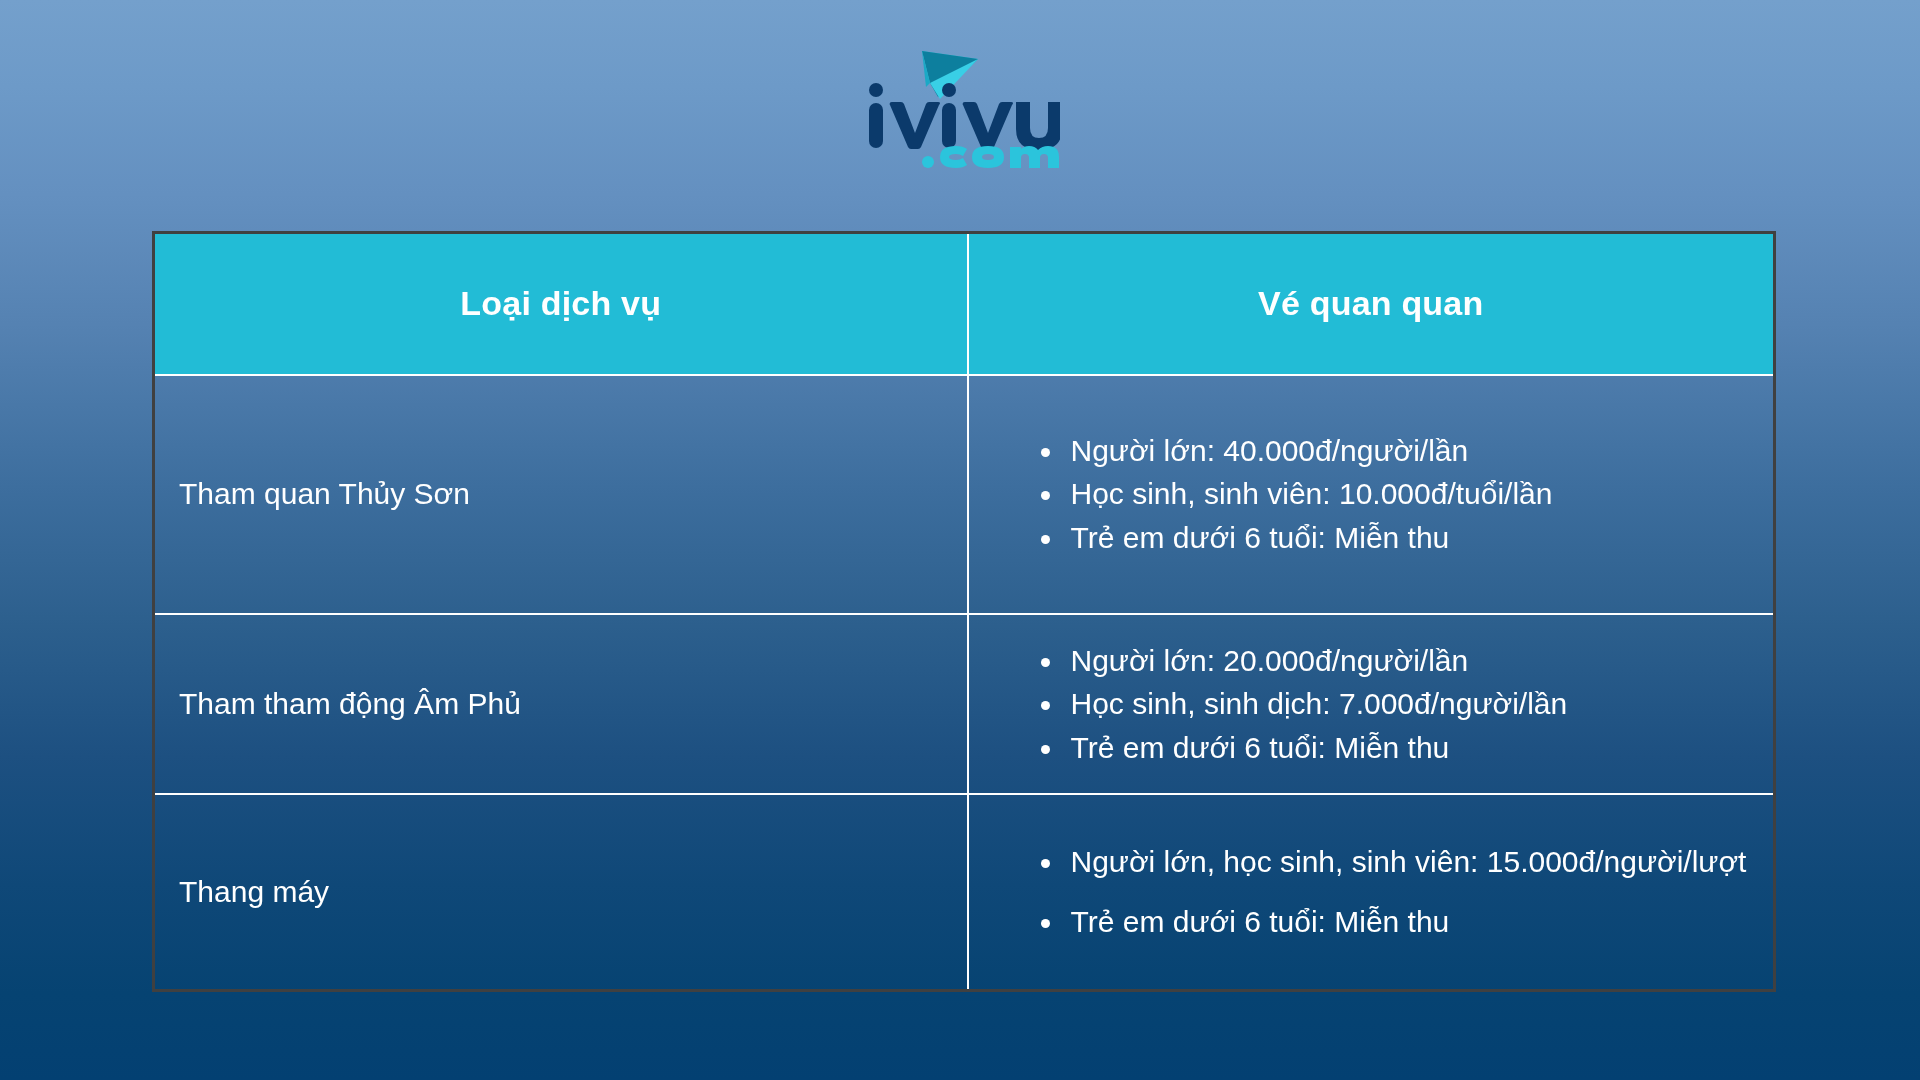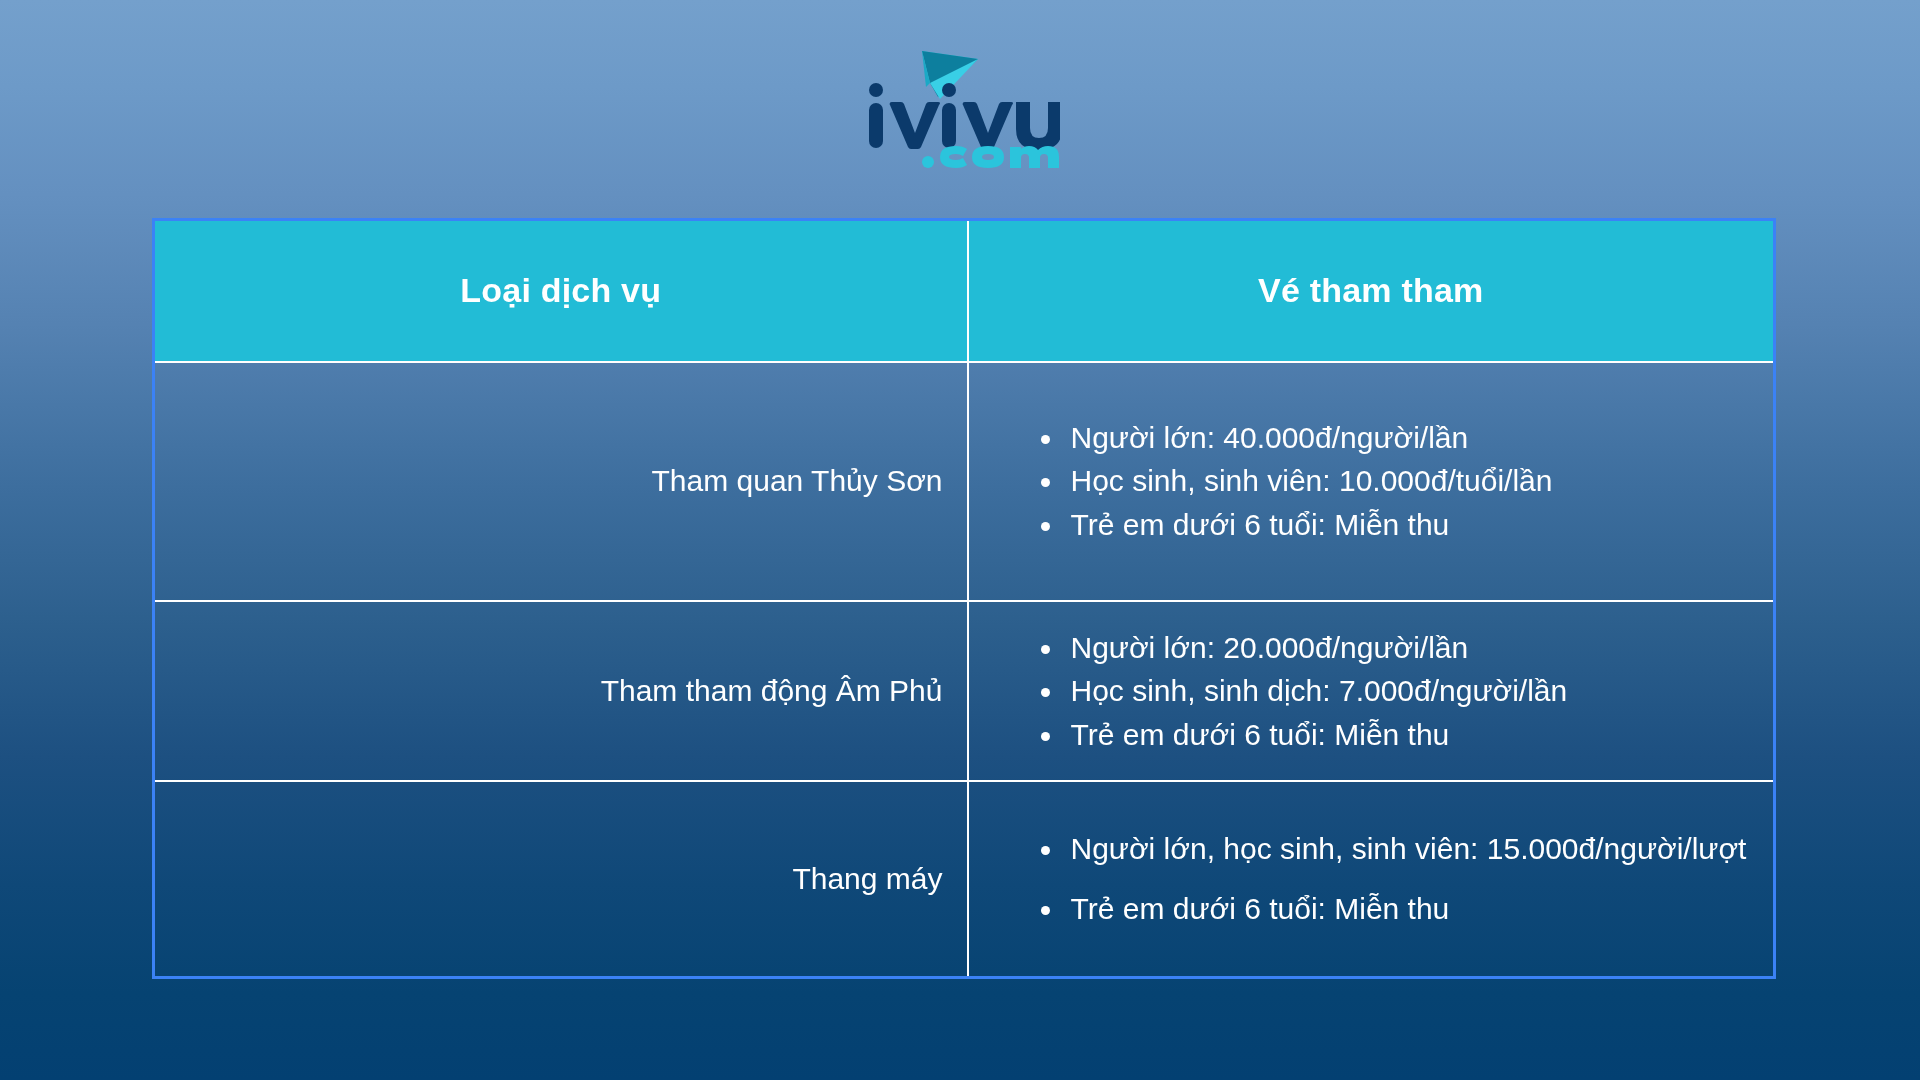--- a/index.html
+++ b/index.html
@@ -43,25 +43,25 @@
     position: relative;
     width: 200px;
     height: 128px;
   }
   .logo svg { display: block; }
 
   
   .price-table {
     position: absolute;
     left: 152px;
-    top: 218px;
+    top: 231px;
     width: 1621px;
     border-collapse: collapse;
     table-layout: fixed;
-    border: 3px solid #3b82f6;
+    border: 3px solid #404040;
   }
   .price-table col.col-service { width: 814px; }
   .price-table col.col-ticket  { width: 807px; }
 
   .price-table th,
   .price-table td {
     border: 2px solid #ffffff;
     vertical-align: middle;
     color: #ffffff;
   }
@@ -73,21 +73,21 @@
     text-align: center;
     font-size: 34px;
     font-weight: bold;
     letter-spacing: .2px;
   }
 
   
   .price-table tbody td { background: transparent; }
 
   .cell-service {
-    text-align: right;
+    text-align: left;
     font-size: 30px;
     font-weight: 400;
     padding: 10px 24px;
   }
   .cell-service.is-bold { font-weight: normal; }
 
   .cell-ticket {
     padding: 26px 30px 26px 66px;
   }
   .bullet-list {
@@ -156,21 +156,21 @@
 </div>
 
 <table class="price-table">
   <colgroup>
     <col class="col-service">
     <col class="col-ticket">
   </colgroup>
   <thead>
     <tr>
       <th>Loại dịch vụ</th>
-      <th>Vé tham tham</th>
+      <th>Vé quan quan</th>
     </tr>
   </thead>
   <tbody>
 
     <tr class="row-1">
       <td class="cell-service">Tham quan Thủy Sơn</td>
       <td class="cell-ticket">
         <ul class="bullet-list">
           <li>Người lớn: 40.000đ/người/lần</li>
           <li>Học sinh, sinh viên: 10.000đ/tuổi/lần</li>

